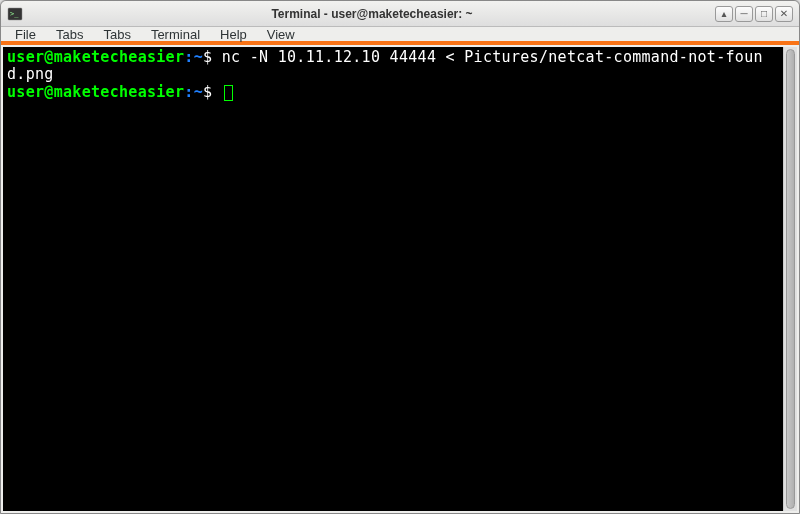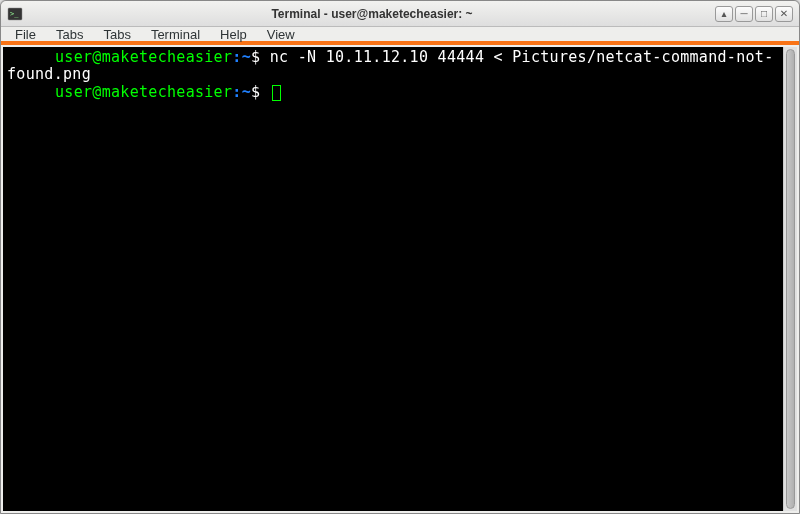--- a/index.html
+++ b/index.html
@@ -87,21 +87,21 @@
       font-family: "DejaVu Sans Mono", "Liberation Mono", monospace;
       font-size: 15px;
       line-height: 1.15;
       padding: 2px 4px;
       color: #ffffff;
       overflow: hidden;
       white-space: pre-wrap;
       word-break: break-all;
       letter-spacing: 0.3px;
     }
-    .prompt-user { color: #00ff00; font-weight: normal; margin-left: 48px; }
+    .prompt-user { color: #00ff00; font-weight: bold; }
     .prompt-path { color: #2080ff; font-weight: bold; }
     .prompt-dollar { color: #ffffff; }
     .cmd-text { color: #ffffff; }
     .cursor {
       display: inline-block;
       width: 9px;
       height: 16px;
       border: 1px solid #00ff00;
       vertical-align: text-bottom;
       margin-left: 2px;

